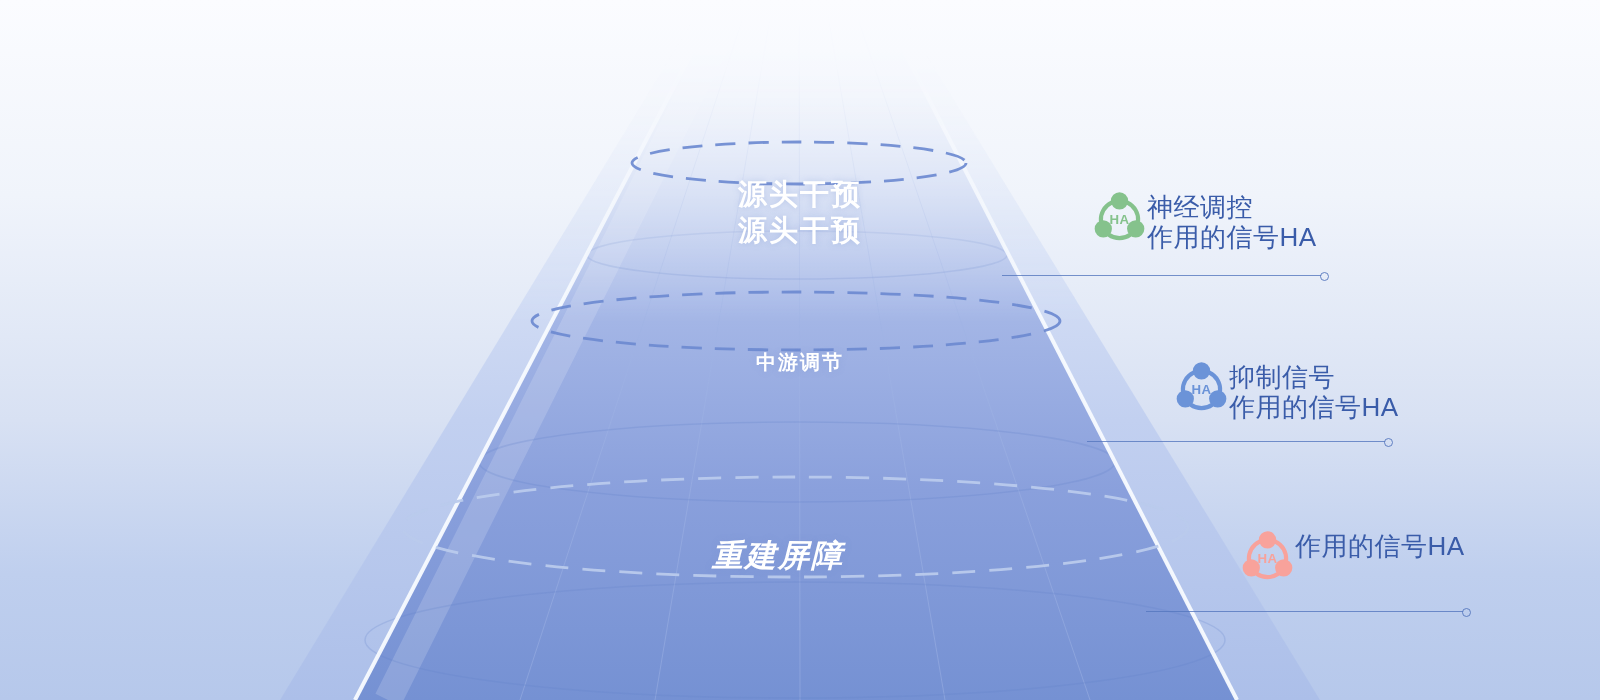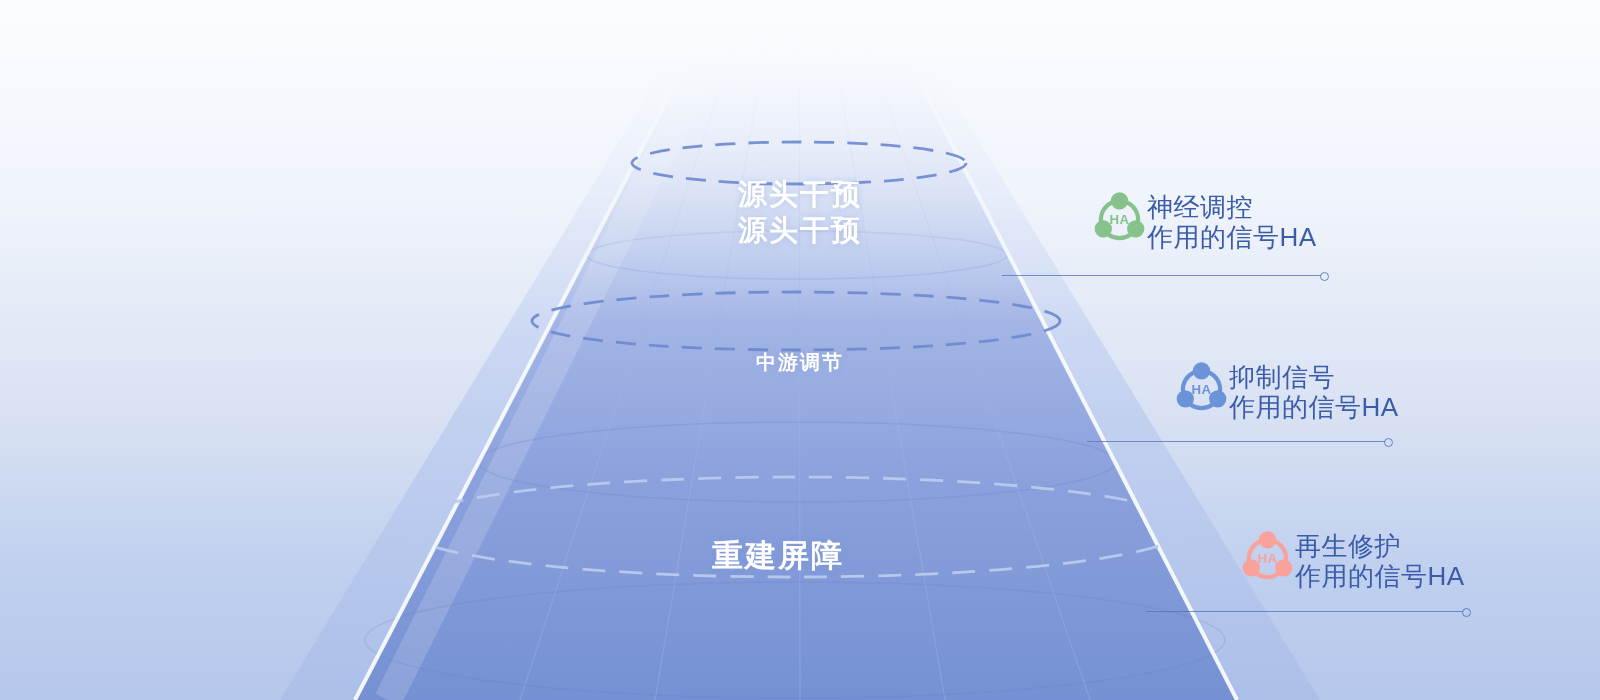--- a/index.html
+++ b/index.html
@@ -33,21 +33,21 @@
     position: absolute;
     width: 420px;
     text-align: center;
     color: #FFFFFF;
     font-weight: 700;
     letter-spacing: 2px;
     text-shadow: 0 0 6px rgba(120,145,210,0.35);
   }
   .tier-1 { left: 590px; top: 176px; font-size: 29px; line-height: 36px; }
   .tier-2 { left: 590px; top: 344px; font-size: 20px; line-height: 36px; }
-  .tier-3 { left: 568px; top: 538px; font-size: 31px; line-height: 36px; }
+  .tier-3 { left: 568px; top: 538px; font-size: 31px; line-height: 36px; font-style: italic; }
 
   .annotation {
     position: absolute;
     display: flex;
     align-items: flex-start;
   }
   .ann-1 { left: 1092px; top: 192px; }
   .ann-2 { left: 1174px; top: 362px; }
   .ann-3 { left: 1240px; top: 531px; }
 
@@ -213,21 +213,20 @@
         <path class="arc" d="M36.03,10.78 A19,19 0 0 1 46.93,29.66"></path>
         <path class="arc" d="M38.90,43.56 A19,19 0 0 1 17.10,43.56"></path>
         <path class="arc" d="M9.07,29.66 A19,19 0 0 1 19.97,10.78"></path>
         <circle class="node" cx="28" cy="9" r="8.8"></circle>
         <circle class="node" cx="44.5" cy="37.5" r="8.8"></circle>
         <circle class="node" cx="11.5" cy="37.5" r="8.8"></circle>
         <text class="ha-label" x="28" y="33">HA</text>
       </svg>
     </span>
     <div class="ann-text">
-      <div>再生修护</div>
       <div>作用的信号HA</div>
     </div>
   </div>
   <div class="connector conn-3">
     <span class="track"></span>
     <span class="dot"></span>
   </div>
 
 </div>
 

